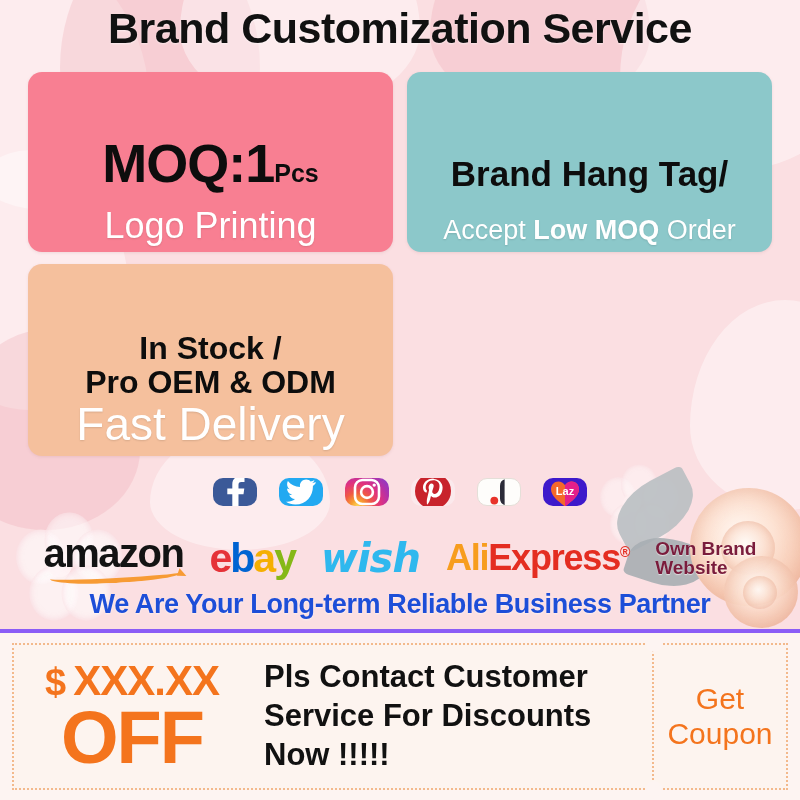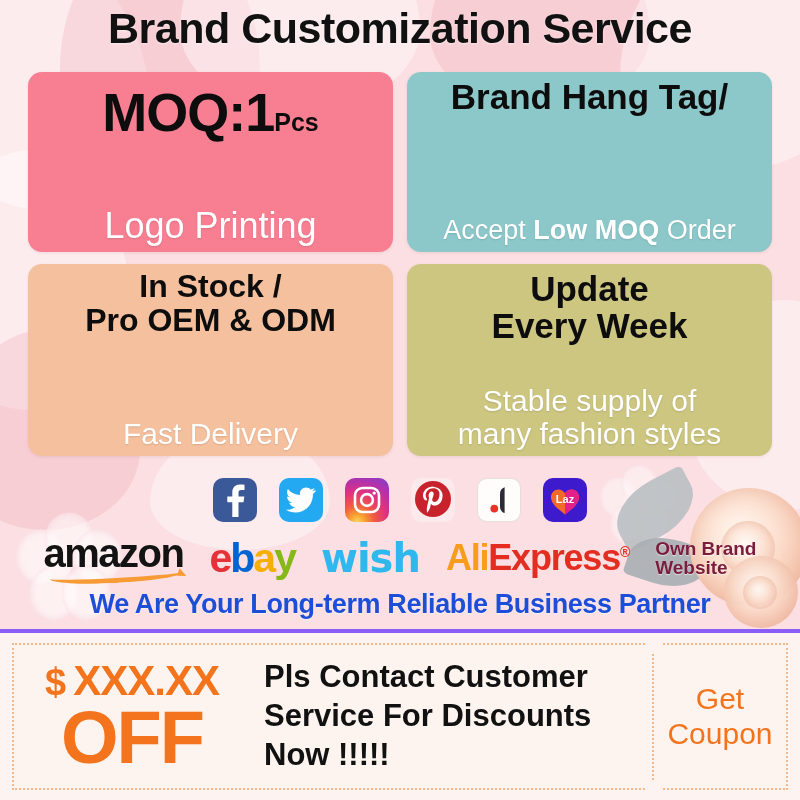--- a/index.html
+++ b/index.html
@@ -77,21 +77,21 @@
     width: 744px;
     display: grid;
     grid-template-columns: 1fr 1fr;
     grid-template-rows: 180px 192px;
     gap: 12px 14px;
     z-index: 5;
   }
   .card {
     border-radius: 14px;
     display: flex; flex-direction: column;
-    align-items: center; justify-content: space-between;
+    align-items: center; justify-content: flex-end;
     padding: 6px 10px;
     box-shadow: 0 1px 3px rgba(180,120,130,0.18);
   }
   .card .head {
     color: #0d0d0d; font-weight: 700; line-height: 1.06;
     text-align: center;
   }
   .card .sub {
     color: #ffffff; text-align: center; line-height: 1.1;
     text-shadow: 0 1px 2px rgba(0,0,0,0.12);
@@ -105,35 +105,35 @@
 
   
   #card-tag { background: #8cc8ca; }
   #card-tag .head { font-size: 35px; }
   #card-tag .sub { font-size: 27px; font-weight: 400; margin-top: 24px; }
   #card-tag .sub .strong { font-weight: 700; }
 
   
   #card-stock { background: #f5c09d; }
   #card-stock .head { font-size: 32px; }
-  #card-stock .sub { font-size: 30px; font-weight: 400; margin-top: 14px; }
+  #card-stock .sub { font-size: 46px; font-weight: 400; }
 
   
   #card-update { background: #cdc681; }
   #card-update .head { font-size: 35px; }
   #card-update .sub { font-size: 30px; font-weight: 400; margin-top: 10px; }
 
   
   .socials {
     position: absolute; top: 478px; left: 0; width: 800px;
     display: flex; justify-content: center; align-items: center;
     gap: 22px; z-index: 6;
   }
   .sicon {
-    width: 44px; height: 44px; border-radius: 10px;
+    width: 44px; height: 28px; border-radius: 10px;
     position: relative; overflow: hidden;
     display: flex; align-items: center; justify-content: center;
     color: #fff; font-weight: 700;
   }
   #icon-facebook { background: #3b5998; }
   #icon-twitter  { background: #22a9f1; }
   #icon-instagram{
     background: radial-gradient(circle at 28% 100%, #fdd85c 0%, #f8a030 14%,
       #f05a43 32%, #e0327f 55%, #b431a8 75%, #7b3fd4 100%);
   }
@@ -162,21 +162,21 @@
     border-left: 9px solid #f79b34; border-top: 5px solid transparent;
     border-bottom: 3px solid transparent; transform: rotate(22deg);
   }
   .logo-ebay { font-size: 41px; font-weight: 700; letter-spacing: -2px; line-height: 1; }
   .logo-ebay .e { color: #e53238; }
   .logo-ebay .b { color: #0064d2; }
   .logo-ebay .a { color: #f5af02; }
   .logo-ebay .y { color: #86b817; }
   .logo-wish {
     font-size: 40px; font-weight: 700; color: #2fb8ee;
-    letter-spacing: -1px; line-height: 1;
+    font-style: italic; letter-spacing: -1px; line-height: 1;
     font-family: "DejaVu Sans", sans-serif;
   }
   .logo-ali { font-size: 36px; font-weight: 600; letter-spacing: -1.2px; line-height: 1; }
   .logo-ali .ali { color: #f79d1e; }
   .logo-ali .ex  { color: #e42d21; }
   .logo-ali .sup { font-size: 14px; vertical-align: super; color: #e42d21; }
   .logo-own {
     font-size: 19px; font-weight: 700; color: #7a1c3c;
     line-height: 1.02; text-align: left;
     text-shadow: 0 1px 1px rgba(255,255,255,0.6);
@@ -307,30 +307,20 @@
     </div>
 
     <div class="card" id="card-stock">
       <div class="head">
         <div>In Stock /</div>
         <div>Pro OEM &amp; ODM</div>
       </div>
       <div class="sub">Fast Delivery</div>
     </div>
 
-    <div class="card" id="card-update">
-      <div class="head">
-        <div>Update</div>
-        <div>Every Week</div>
-      </div>
-      <div class="sub">
-        <div>Stable supply of</div>
-        <div>many fashion styles</div>
-      </div>
-    </div>
   </div>
 
   <div class="socials">
 
     <div class="sicon" id="icon-facebook">
       <svg width="26" height="34" viewBox="0 0 26 34" aria-hidden="true">
         <path d="M16.5 34V19.2h5l0.8-5.8h-5.8V9.7c0-1.7 0.5-2.8 2.9-2.8h3.1V1.7C21.9 1.6 20 1.4 17.9 1.4c-4.5 0-7.6 2.8-7.6 7.8v4.2H5.3v5.8h5v14.8z" fill="#ffffff"></path>
       </svg>
     </div>
 

